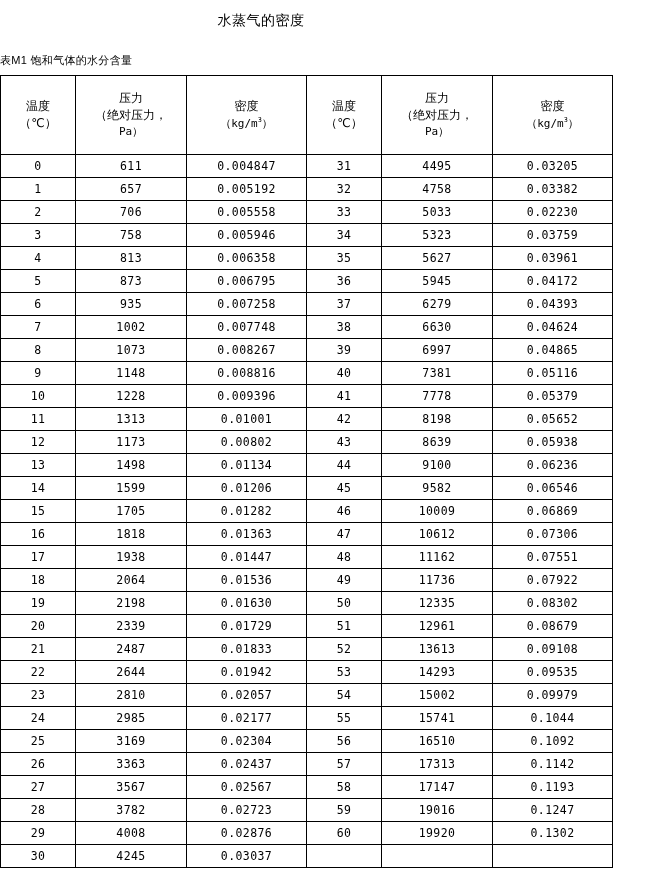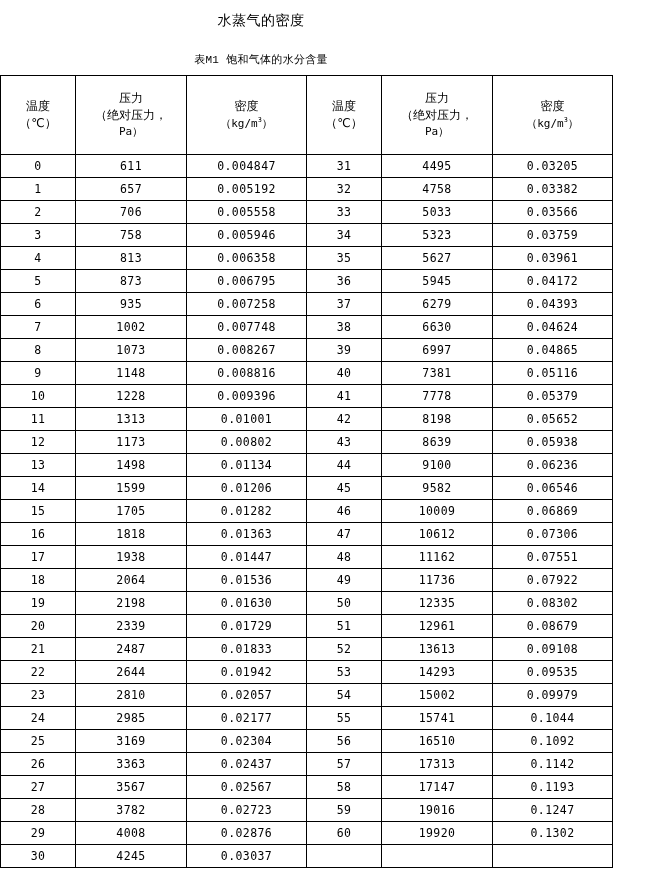--- a/index.html
+++ b/index.html
@@ -29,26 +29,26 @@
     font-size: 14px;
     line-height: 1;
     padding-top: 13px;
     letter-spacing: 0.5px;
     font-family: "DejaVu Sans", "Liberation Sans", sans-serif;
     font-weight: normal;
   }
 
   
   .table-caption {
-    text-align: center;
+    text-align: left;
     font-size: 11px;
     line-height: 1;
     padding-top: 28px;
     letter-spacing: 0.3px;
-    font-family: Liberation Mono, monospace;
+    font-family: Liberation Sans, sans-serif;
     font-weight: normal;
   }
 
   
   .table-wrap {
     margin-top: 9px;
     padding-right: 27px;
   }
   table.data-table {
     border-collapse: collapse;
@@ -153,21 +153,21 @@
             <td>32</td>
             <td>4758</td>
             <td>0.03382</td>
           </tr>
           <tr>
             <td>2</td>
             <td>706</td>
             <td>0.005558</td>
             <td>33</td>
             <td>5033</td>
-            <td>0.03566</td>
+            <td>0.02230</td>
           </tr>
           <tr>
             <td>3</td>
             <td>758</td>
             <td>0.005946</td>
             <td>34</td>
             <td>5323</td>
             <td>0.03759</td>
           </tr>
           <tr>

